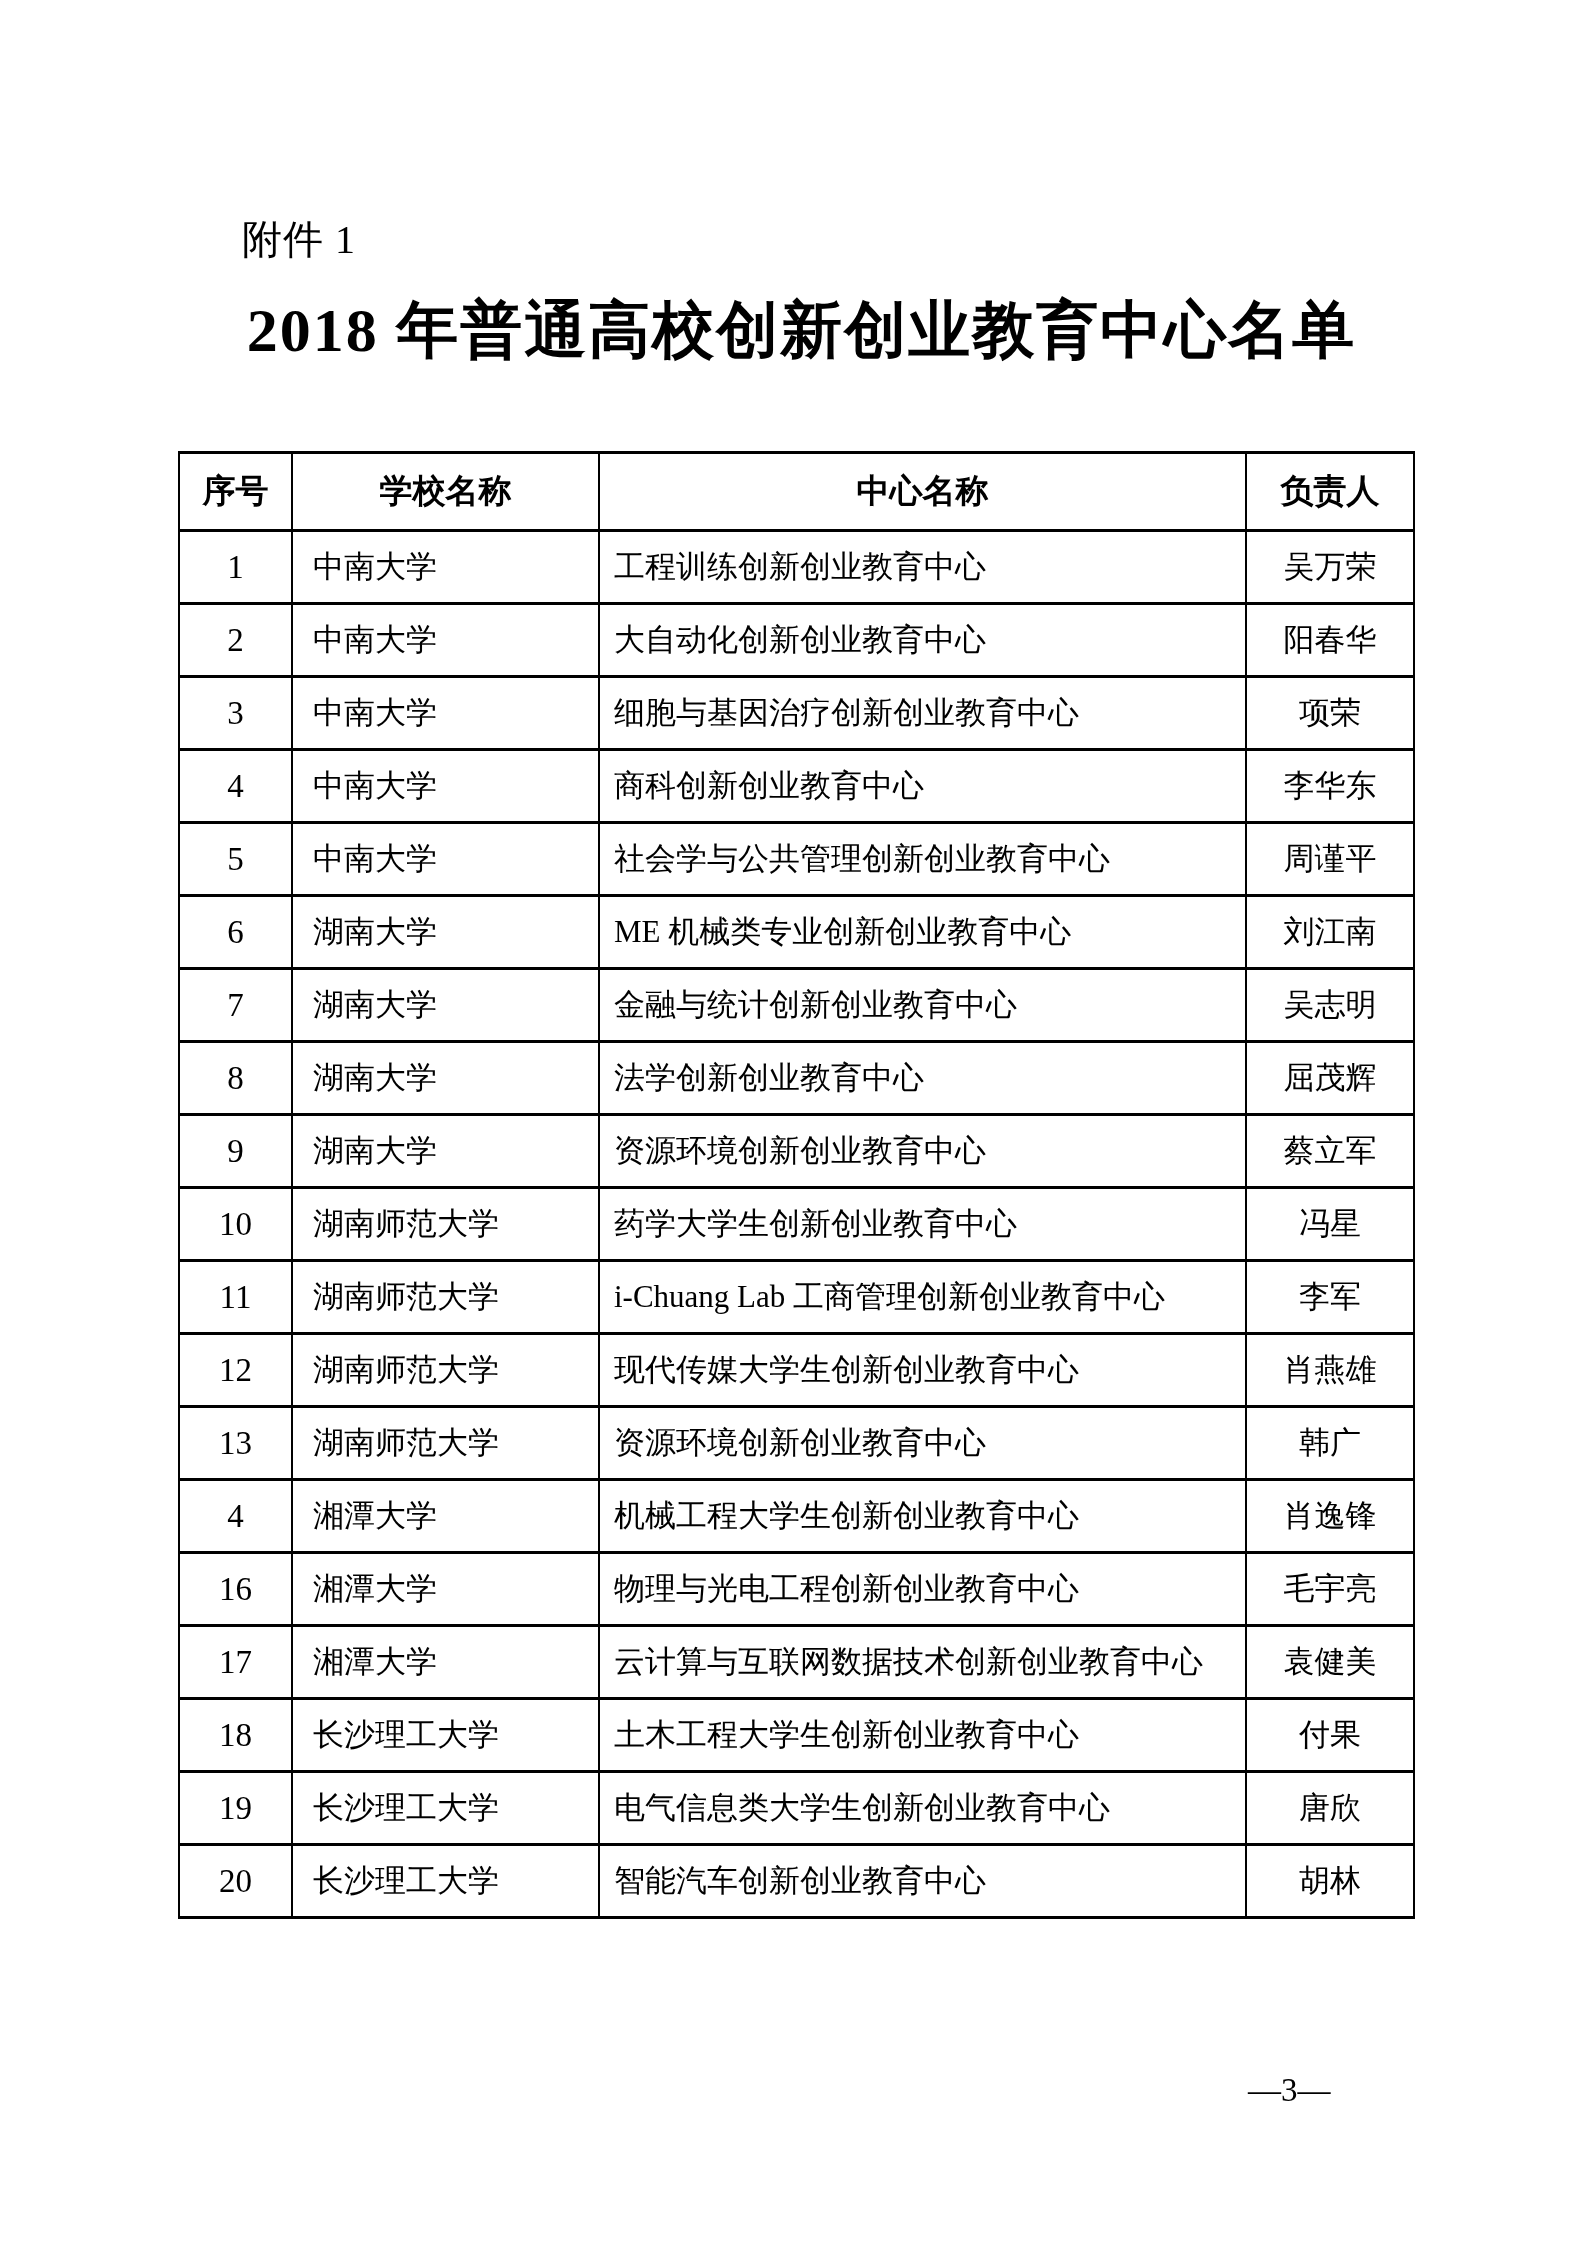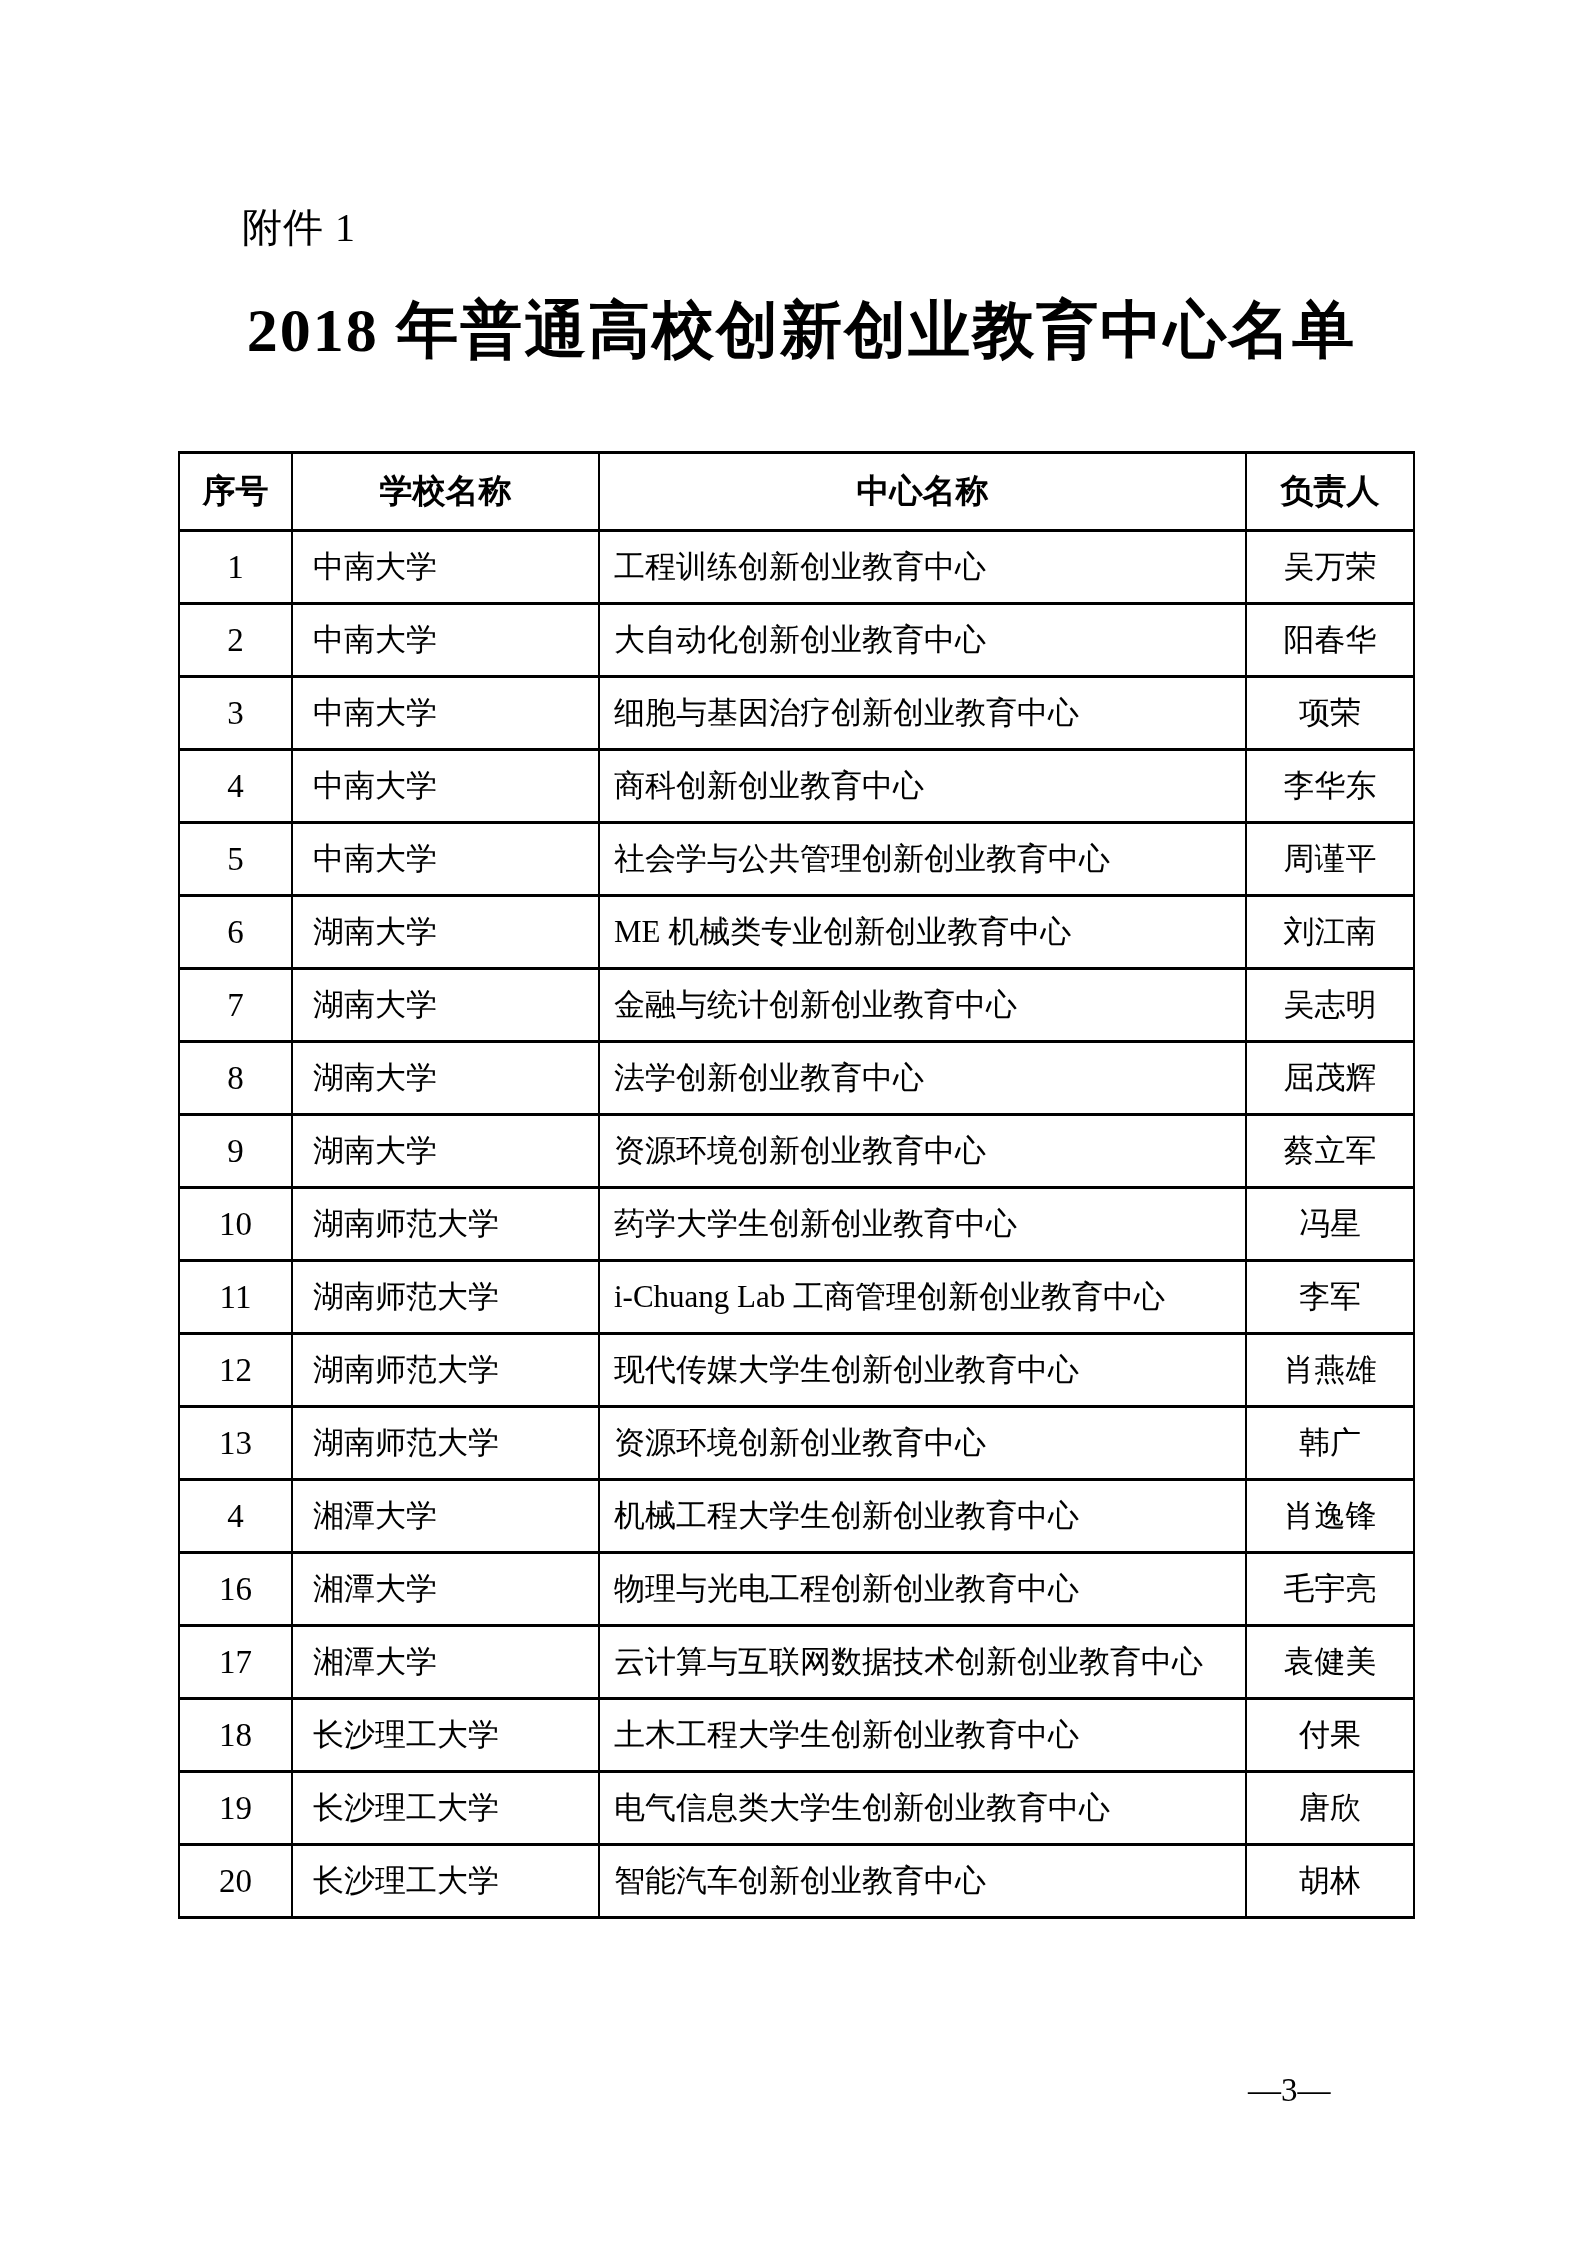--- a/index.html
+++ b/index.html
@@ -12,21 +12,21 @@
     width: 1587px;
     height: 2245px;
     background: #ffffff;
     color: #000000;
     font-family: "Liberation Serif", serif;
     overflow: hidden;
   }
   .attachment {
     position: absolute;
     left: 242px;
-    top: 200px;
+    top: 212px;
     font-size: 40px;
     letter-spacing: 1px;
     font-family: "Liberation Serif", serif;
   }
   .doc-title {
     position: absolute;
     top: 280px;
     left: 0;
     width: 100%;
     margin: 8px;

